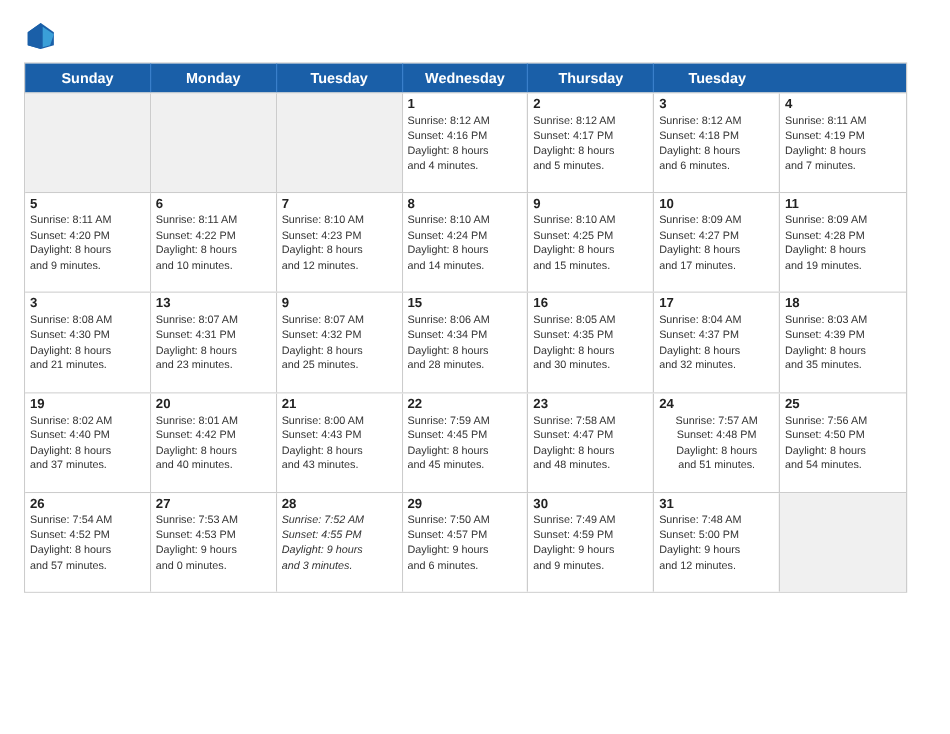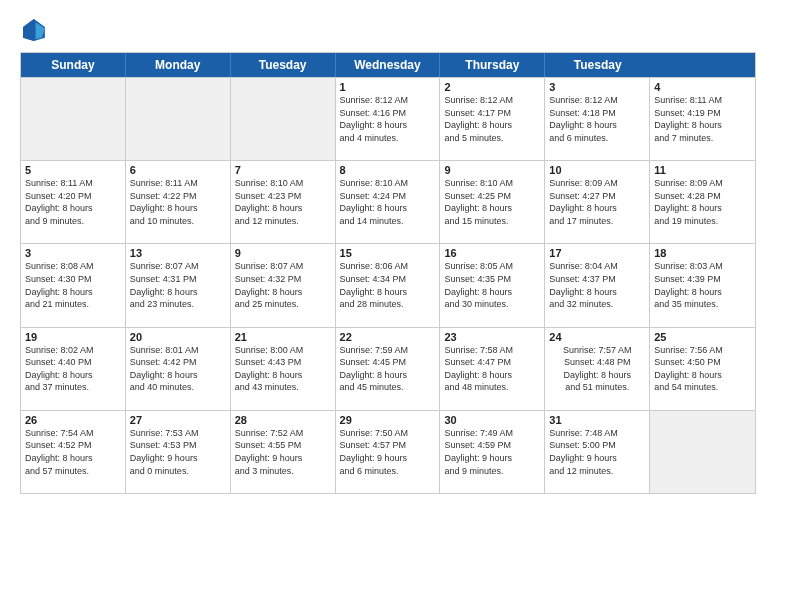--- a/index.html
+++ b/index.html
@@ -339,21 +339,21 @@
           </div>
           <div class="cal-cell">
             <span class="day-num">27</span>
             <div class="cell-text" style="white-space: pre-line;">Sunrise: 7:53 AM
 Sunset: 4:53 PM
 Daylight: 9 hours
 and 0 minutes.</div>
           </div>
           <div class="cal-cell">
             <span class="day-num">28</span>
-            <div class="cell-text" style="white-space: pre-line;">Sunrise: 7:52 AM
+            <div class="cell-text" style="white-space: pre-line; font-style: italic;">Sunrise: 7:52 AM
 Sunset: 4:55 PM
 Daylight: 9 hours
 and 3 minutes.</div>
           </div>
           <div class="cal-cell">
             <span class="day-num">29</span>
             <div class="cell-text" style="white-space: pre-line;">Sunrise: 7:50 AM
 Sunset: 4:57 PM
 Daylight: 9 hours
 and 6 minutes.</div>

